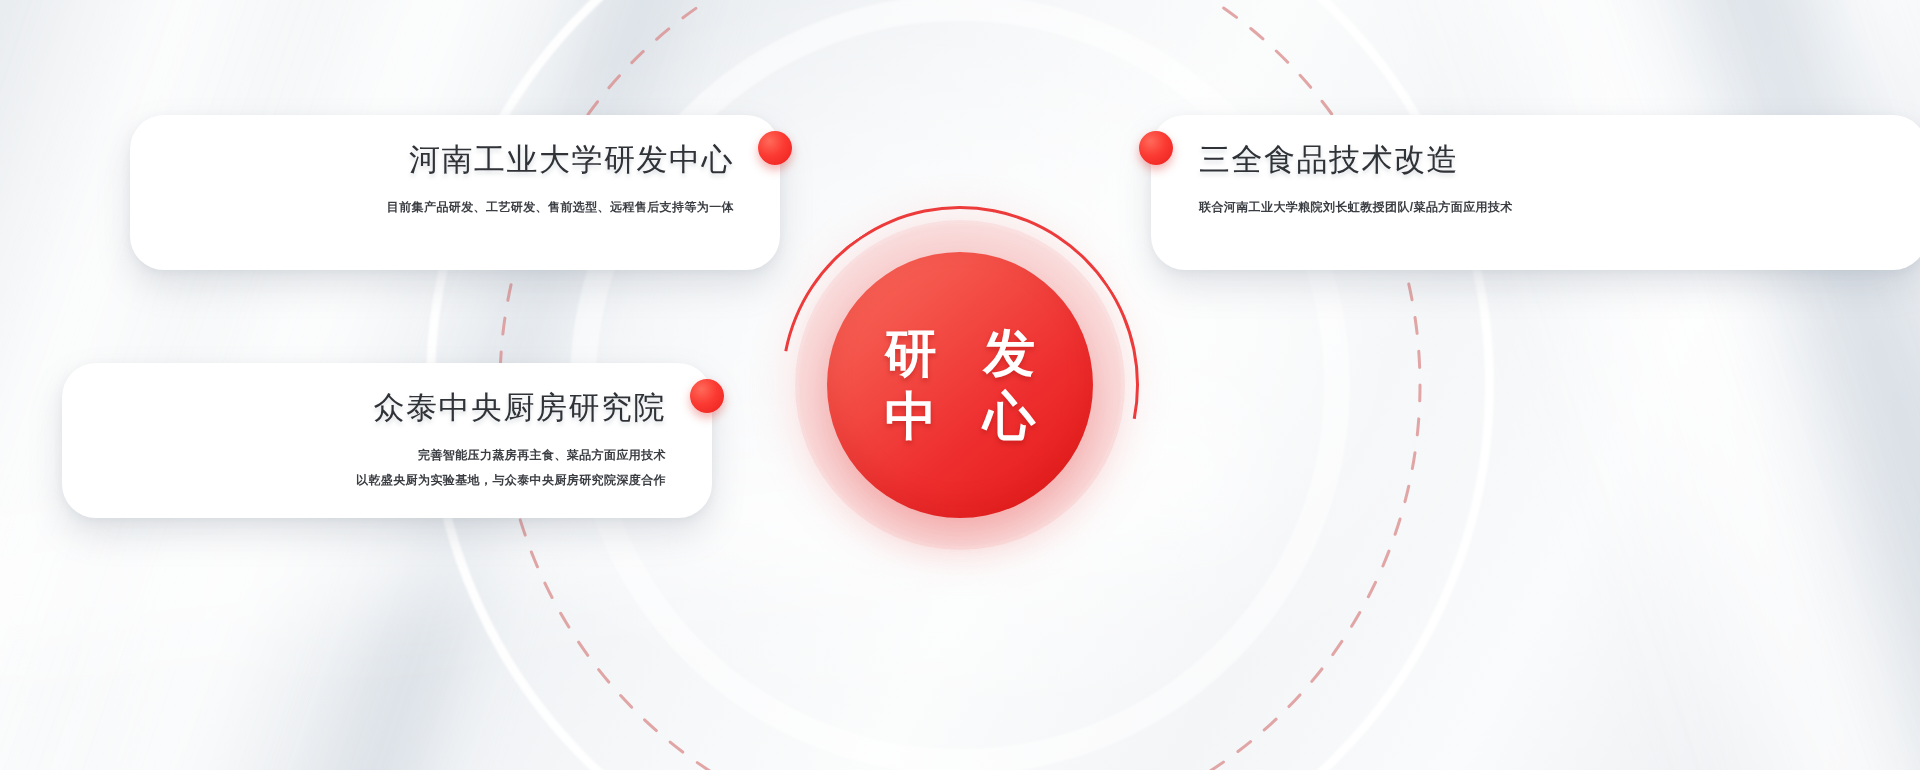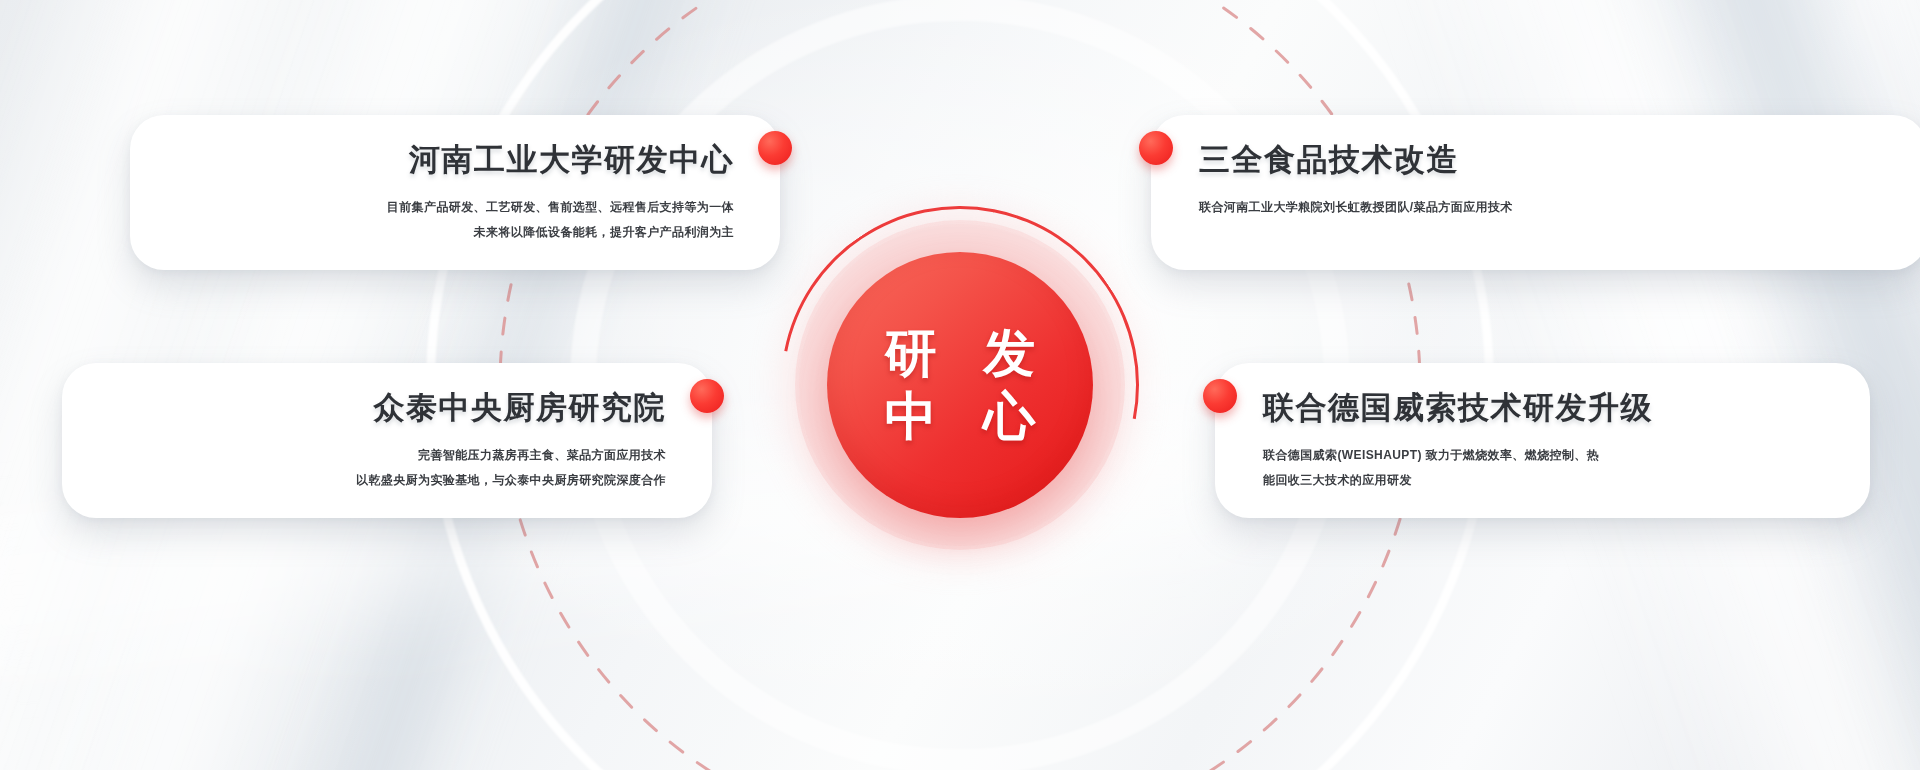--- a/index.html
+++ b/index.html
@@ -89,21 +89,21 @@
     font-family:"Liberation Sans","DejaVu Sans",sans-serif;
   }
 
   
   .card{
     position:absolute;background:#fff;border-radius:34px;
     box-shadow:0 16px 34px rgba(120,132,146,.20), 0 3px 10px rgba(120,132,146,.10);
     box-sizing:border-box;
   }
   .card h3{
-    margin:0;font-size:31px;font-weight:700;color:#2f3237;
+    margin:0;font-size:31px;font-weight:400;color:#2f3237;
     letter-spacing:1.5px;line-height:1.2;
     text-shadow:0 3px 4px rgba(120,130,140,.28);
     font-family:"Liberation Sans","DejaVu Sans",sans-serif;
   }
   .card p{
     margin:0;font-size:12px;font-weight:700;color:#3a3d42;
     line-height:2.05;letter-spacing:.4px;
     font-family:"Liberation Sans","DejaVu Sans",sans-serif;
   }
   .dot{
@@ -159,36 +159,29 @@
     <div class="core">
       <div class="line">研 发</div>
       <div class="line">中 心</div>
     </div>
   </div>
 
   <div class="card" id="card-tl">
     <span class="dot"></span>
     <h3>河南工业大学研发中心</h3>
     <p>目前集产品研发、工艺研发、售前选型、远程售后支持等为一体</p>
-    <p>未来将以降低设备能耗，提升客户产品利润为主</p>
   </div>
 
   <div class="card" id="card-tr">
     <span class="dot"></span>
     <h3>三全食品技术改造</h3>
     <p>联合河南工业大学粮院刘长虹教授团队/菜品方面应用技术</p>
   </div>
 
   <div class="card" id="card-bl">
     <span class="dot"></span>
     <h3>众泰中央厨房研究院</h3>
     <p>完善智能压力蒸房再主食、菜品方面应用技术</p>
     <p>以乾盛央厨为实验基地，与众泰中央厨房研究院深度合作</p>
   </div>
 
-  <div class="card" id="card-br">
-    <span class="dot"></span>
-    <h3>联合德国威索技术研发升级</h3>
-    <p>联合德国威索(WEISHAUPT) 致力于燃烧效率、燃烧控制、热</p>
-    <p>能回收三大技术的应用研发</p>
-  </div>
 
 </div>
 
 </body></html>

